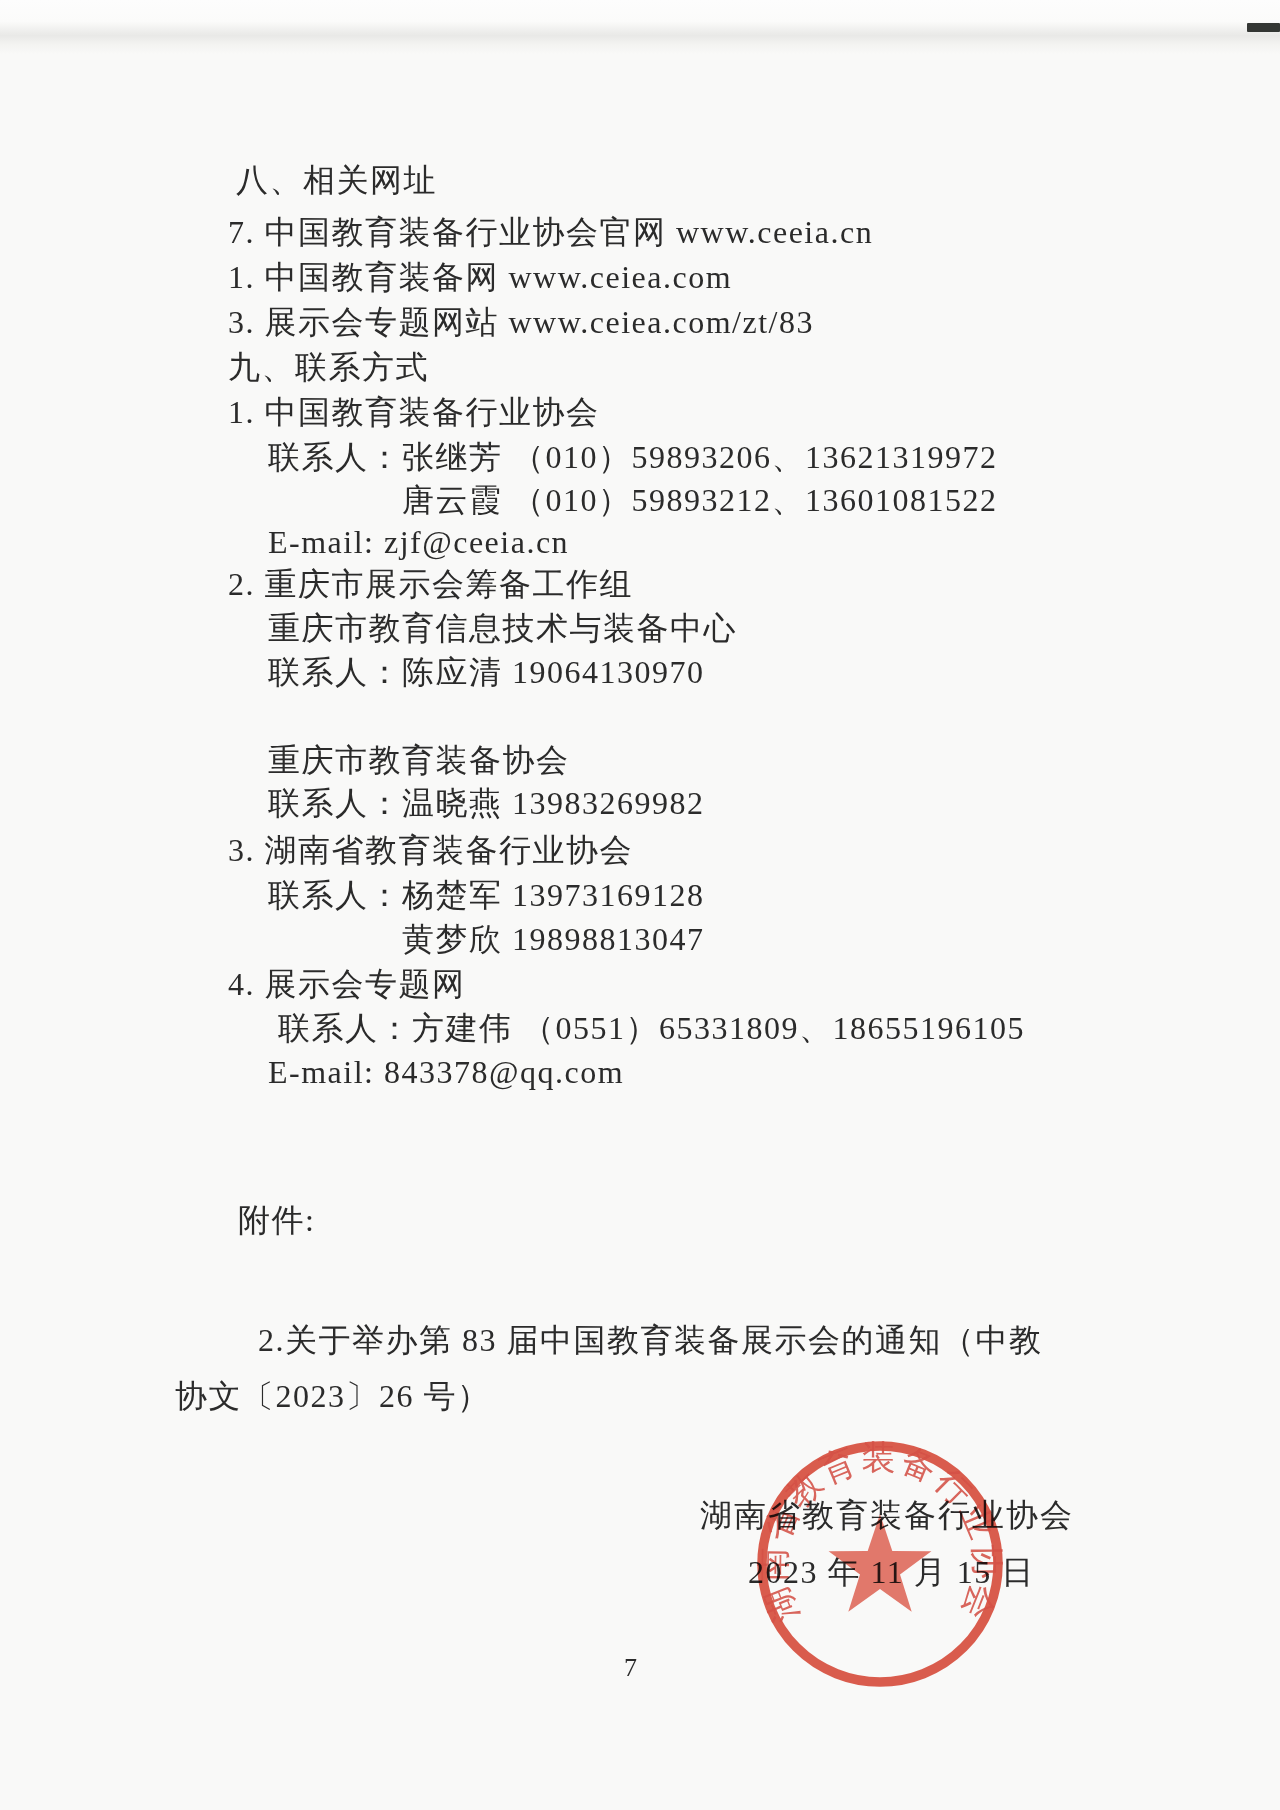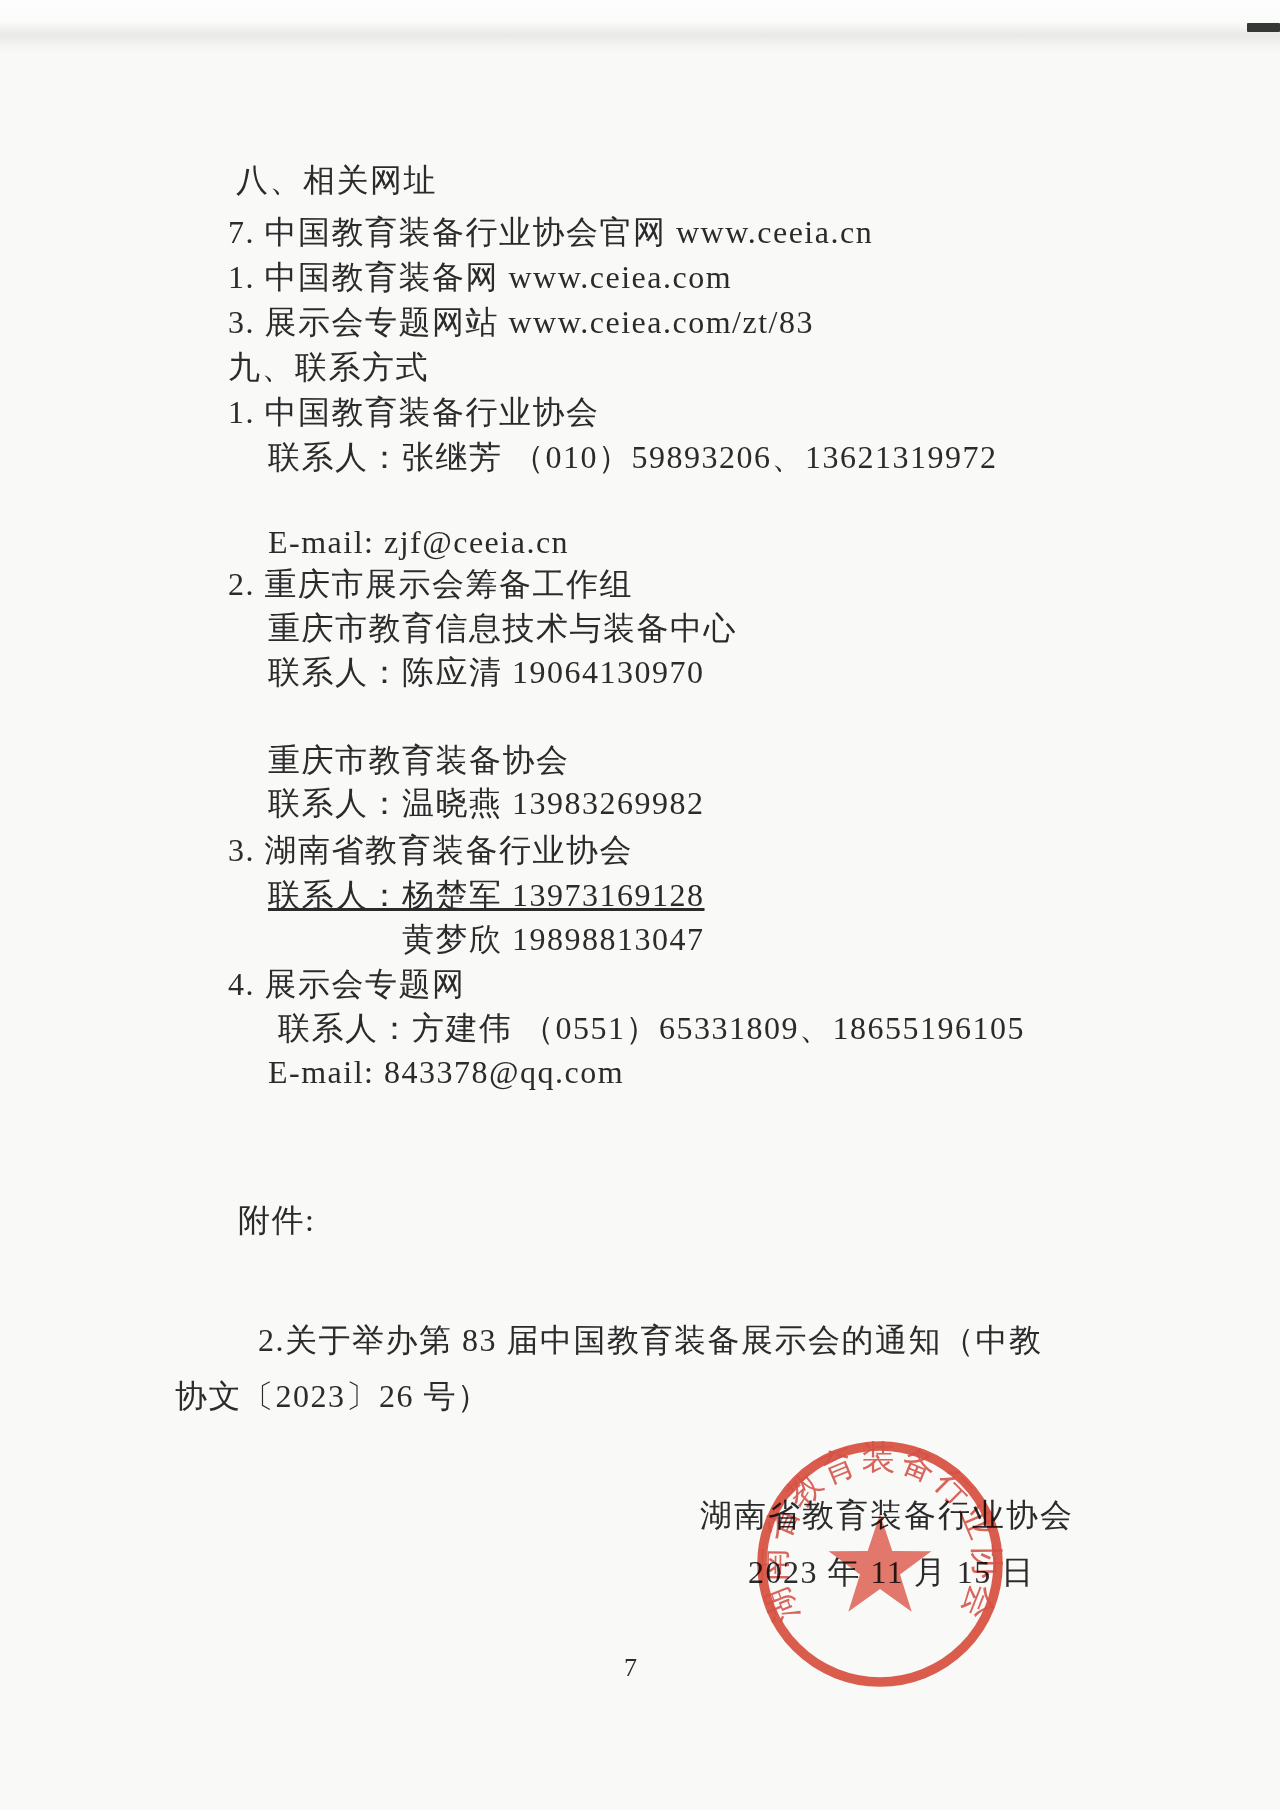--- a/index.html
+++ b/index.html
@@ -48,30 +48,31 @@
 
   <div class="line" style="left:228px; top:160px;margin-left:8px;">八、相关网址</div>
   <div class="line" style="left:228px; top:212px;">7. 中国教育装备行业协会官网 www.ceeia.cn</div>
   <div class="line" style="left:228px; top:257px;">1. 中国教育装备网 www.ceiea.com</div>
   <div class="line" style="left:228px; top:302px;">3. 展示会专题网站 www.ceiea.com/zt/83</div>
 
   <div class="line" style="left:228px; top:347px;">九、联系方式</div>
 
   <div class="line" style="left:228px; top:392px;">1. 中国教育装备行业协会</div>
   <div class="line" style="left:268px; top:437px;">联系人：张继芳 （010）59893206、13621319972</div>
+  <div class="line" style="left:402px; top:480px;">唐云霞 （010）59893212、13601081522</div>
   <div class="line" style="left:268px; top:522px;">E-mail: zjf@ceeia.cn</div>
 
   <div class="line" style="left:228px; top:564px;">2. 重庆市展示会筹备工作组</div>
   <div class="line" style="left:268px; top:608px;">重庆市教育信息技术与装备中心</div>
   <div class="line" style="left:268px; top:652px;">联系人：陈应清 19064130970</div>
   <div class="line" style="left:268px; top:740px;">重庆市教育装备协会</div>
   <div class="line" style="left:268px; top:783px;">联系人：温晓燕 13983269982</div>
 
   <div class="line" style="left:228px; top:830px;">3. 湖南省教育装备行业协会</div>
-  <div class="line" style="left:268px; top:875px;text-decoration:underline;">联系人：杨楚军 13973169128</div>
+  <div class="line" style="left:268px; top:875px;">联系人：杨楚军 13973169128</div>
   <div class="line" style="left:402px; top:919px;">黄梦欣 19898813047</div>
 
   <div class="line" style="left:228px; top:964px;">4. 展示会专题网</div>
   <div class="line" style="left:278px; top:1008px;">联系人：方建伟 （0551）65331809、18655196105</div>
   <div class="line" style="left:268px; top:1052px;">E-mail: 843378@qq.com</div>
 
   <div class="line" style="left:238px; top:1200px;">附件:</div>
   <div class="line" style="left:258px; top:1320px;">2.关于举办第 83 届中国教育装备展示会的通知（中教</div>
   <div class="line" style="left:175px; top:1376px;text-align:right;">协文〔2023〕26 号）</div>
 

